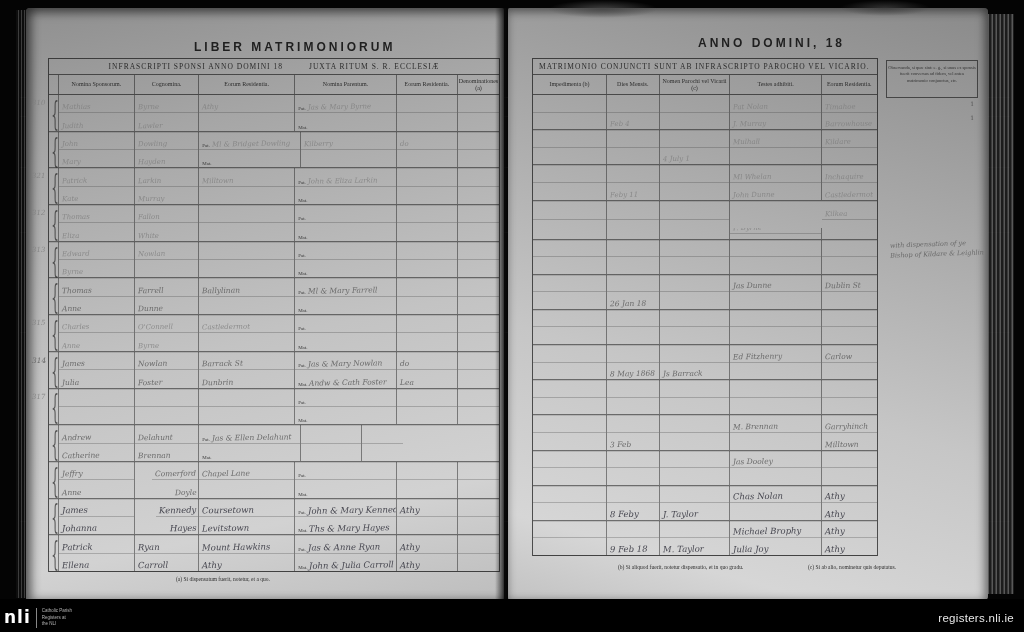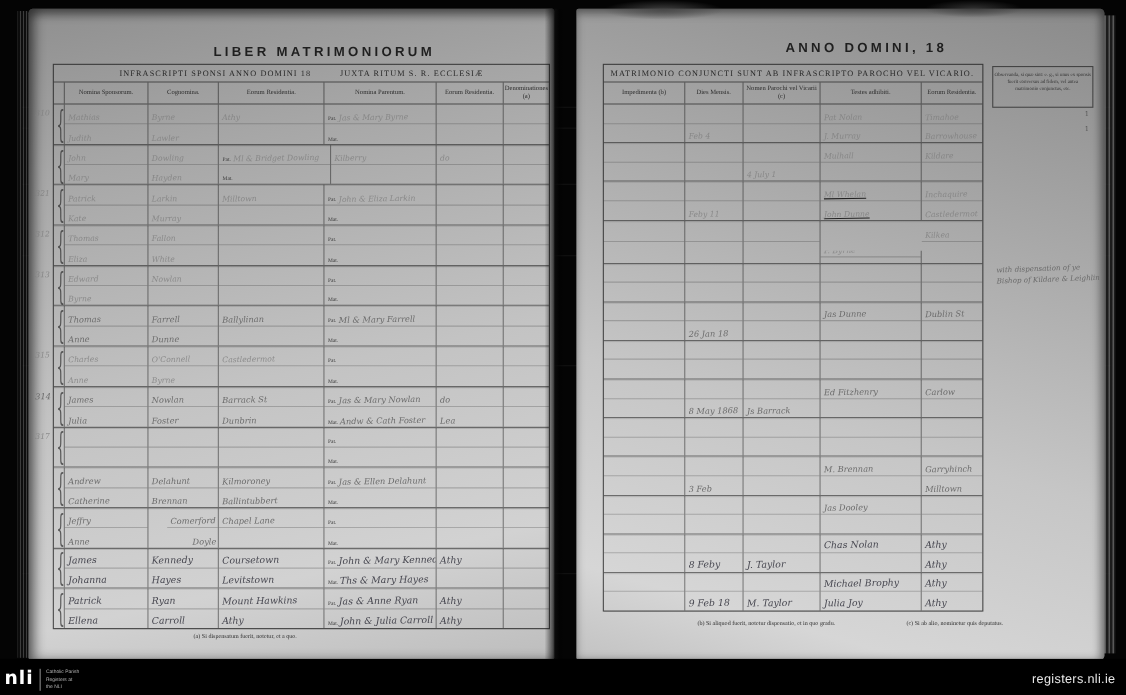--- a/index.html
+++ b/index.html
@@ -3,21 +3,21 @@
 <meta charset="utf-8">
 <style>
   html,body{margin:0;padding:0;background:#000;}
   #stage{position:relative;width:1024px;height:632px;background:#040404;overflow:hidden;
          font-family:"Liberation Serif",serif;}
   
   .page{position:absolute;top:8px;height:592px;}
   #page-left{left:26px;width:478px;border-radius:4px 2px 2px 2px;
     background:linear-gradient(168deg,#8f8f8f 0%,#a6a6a6 22%,#c3c3c3 55%,#d2d2d2 82%,#bdbdbd 100%);
     box-shadow:inset 6px 0 10px rgba(0,0,0,.45), inset 0 6px 8px rgba(0,0,0,.35);}
-  #page-right{left:524px;width:480px;border-radius:2px 4px 4px 2px;
+  #page-right{left:508px;width:480px;border-radius:2px 4px 4px 2px;
     background:linear-gradient(196deg,#8a8a8a 0%,#a2a2a2 25%,#c6c6c6 62%,#d6d6d6 88%,#c2c2c2 100%);
     box-shadow:inset -4px 0 8px rgba(0,0,0,.35), inset 0 5px 8px rgba(0,0,0,.3);}
   #spine{position:absolute;left:495px;top:8px;width:18px;height:592px;
     background:linear-gradient(90deg,rgba(0,0,0,0) 0%,rgba(0,0,0,.5) 40%,rgba(10,10,10,.85) 55%,rgba(0,0,0,.4) 75%,rgba(0,0,0,0) 100%);}
   #edge-right{position:absolute;left:988px;top:14px;width:26px;height:580px;
     background:repeating-linear-gradient(90deg,#6d6d6d 0 1px,#222 1px 3px,#484848 3px 4px);opacity:.8;}
   #edge-left{position:absolute;left:16px;top:10px;width:10px;height:588px;
     background:repeating-linear-gradient(90deg,#111 0 2px,#555 2px 3px);opacity:.7;}
   .blot{position:absolute;pointer-events:none;}
   #blot-a{left:548px;top:0;width:110px;height:18px;background:radial-gradient(ellipse at center,rgba(70,70,70,.9),rgba(0,0,0,0) 70%);}
@@ -626,28 +626,20 @@
               </div>
             </div>
             <div class="cell" style="width: 14.3%;">
               <div class="half">
                 <div class="hw">Delahunt</div>
               </div>
               <div class="half b">
                 <div class="hw">Brennan</div>
               </div>
             </div>
-            <div class="cell" style="width: 21.3%;">
-              <div class="half">
-                <div class="hw">Kilmoroney</div>
-              </div>
-              <div class="half b">
-                <div class="hw">Ballintubbert</div>
-              </div>
-            </div>
             <div class="cell" style="width: 22.6%;">
               <div class="half">
                 <div class="pfx">Pat.</div>
                 <div class="hw">Jas &amp; Ellen Delahunt</div>
               </div>
               <div class="half b">
                 <div class="pfx">Mat.</div>
                 <div class="hw"></div>
               </div>
             </div>
@@ -728,21 +720,21 @@
               <div class="brace">{</div>
             </div>
             <div class="cell" style="width: 16.9%;">
               <div class="half">
                 <div class="hw">James</div>
               </div>
               <div class="half b">
                 <div class="hw">Johanna</div>
               </div>
             </div>
-            <div class="cell" style="width: 14.3%;">
+            <div class="cell" style="width: 14.3%; align-items: flex-end;">
               <div class="half">
                 <div class="hw">Kennedy</div>
               </div>
               <div class="half b">
                 <div class="hw">Hayes</div>
               </div>
             </div>
             <div class="cell" style="width: 21.3%;">
               <div class="half">
                 <div class="hw">Coursetown</div>
@@ -954,21 +946,21 @@
               </div>
             </div>
             <div class="cell" style="width: 20.6%;">
               <div class="half">
                 <div class="hw"></div>
               </div>
               <div class="half b">
                 <div class="hw"></div>
               </div>
             </div>
-            <div class="cell" style="width: 26.5%; text-decoration: underline;">
+            <div class="cell" style="width: 26.5%;">
               <div class="half">
                 <div class="hw">Ml Whelan</div>
               </div>
               <div class="half b">
                 <div class="hw">John Dunne</div>
               </div>
             </div>
             <div class="cell" style="width: 16.1%;">
               <div class="half">
                 <div class="hw">Inchaquire</div>

